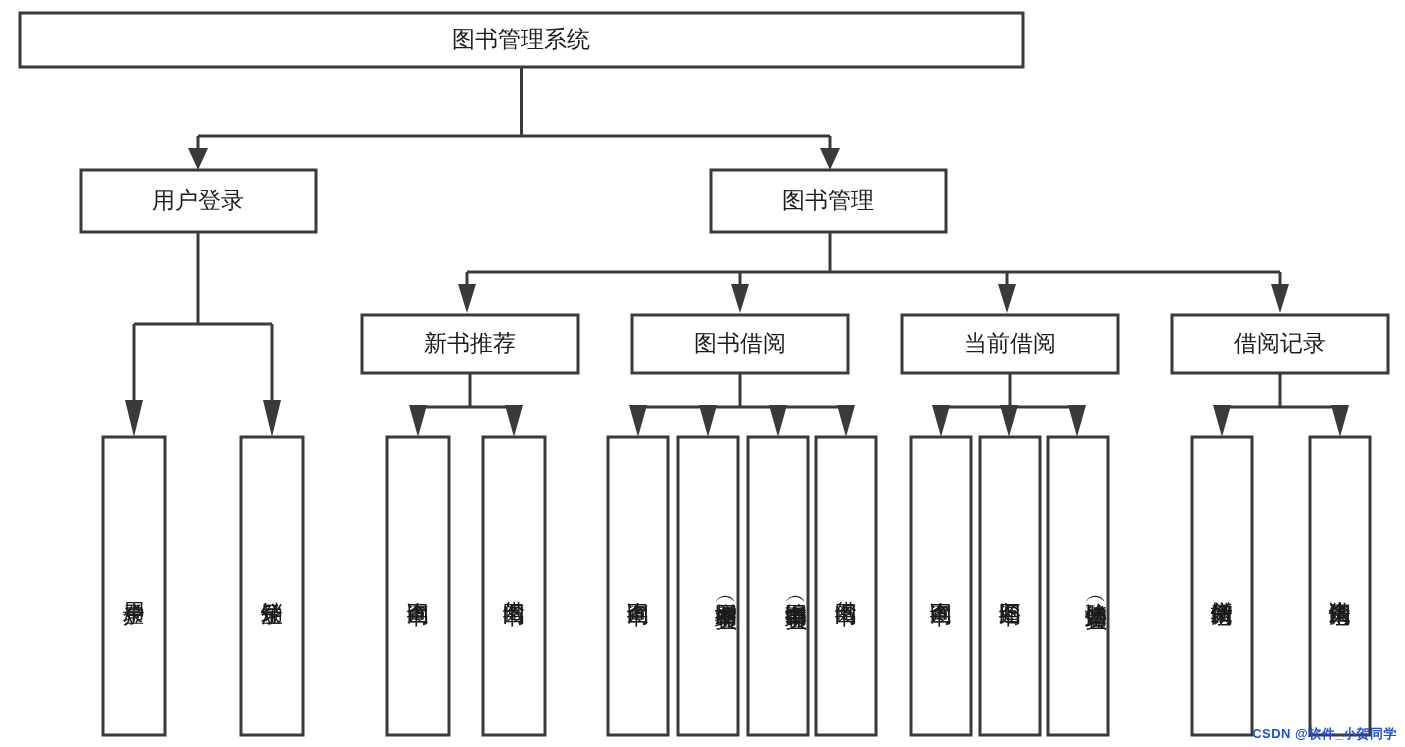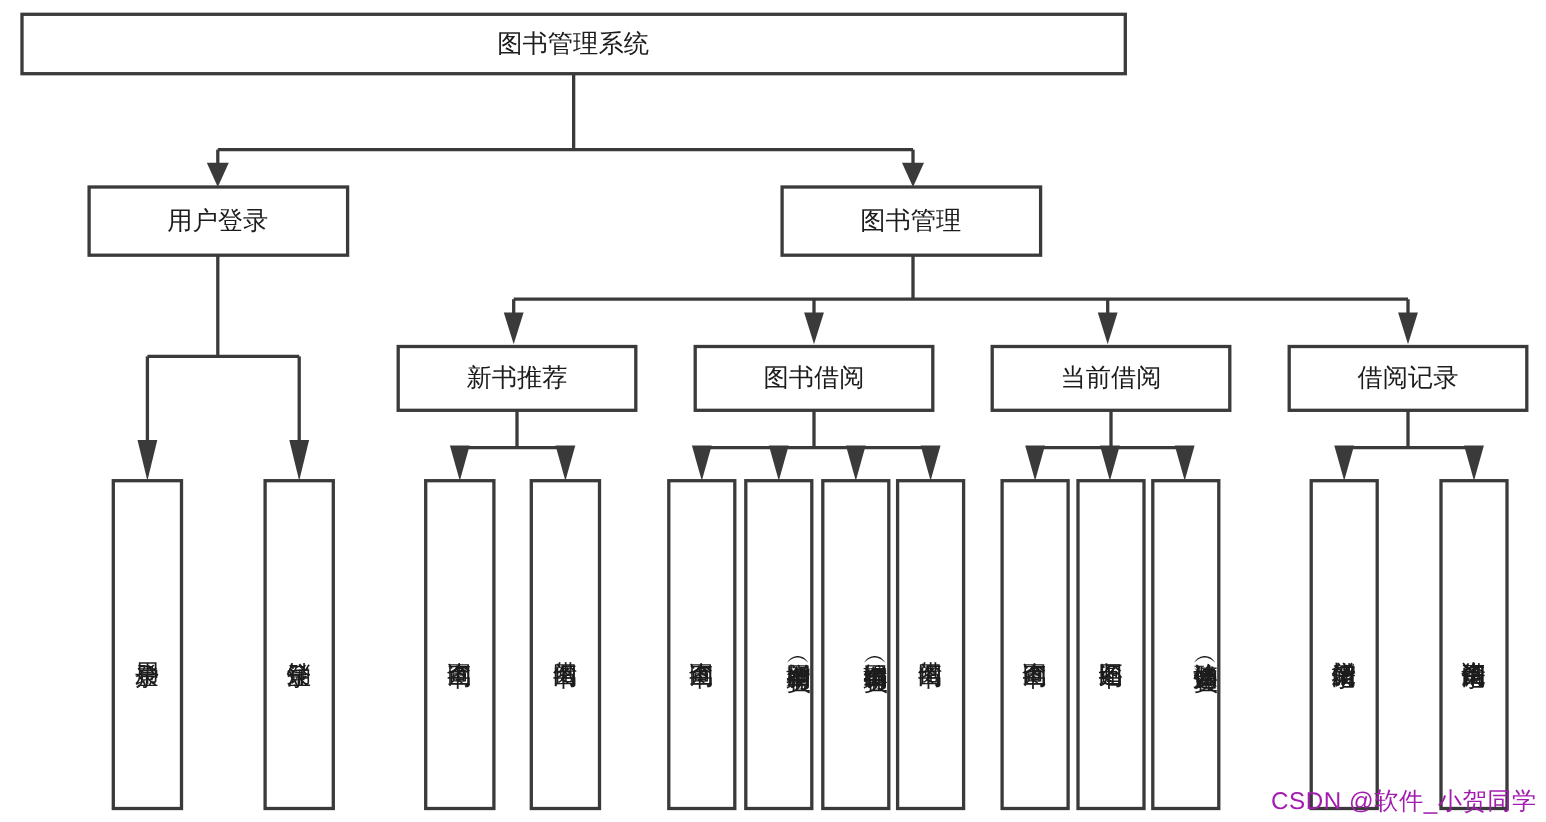--- a/index.html
+++ b/index.html
@@ -64,24 +64,25 @@
     color: #1c1c1c;
     letter-spacing: 1px;
     white-space: nowrap;
     pointer-events: none;
   }
   .watermark {
     position: absolute;
     right: 8px;
     bottom: 4px;
     font-family: "Liberation Sans", "DejaVu Sans", sans-serif;
-    font-size: 22px;
-    color: #a21caf;
+    font-size: 13px;
+    color: #1d4ed8;
     letter-spacing: 0.5px;
     user-select: none;
+    font-weight: bold;
   }
 </style>
 </head>
 <body>
 
 <div id="diagram-root">
 
   <svg class="tree-canvas" viewBox="0 0 1405 747" xmlns="http://www.w3.org/2000/svg">
 
     <g>

